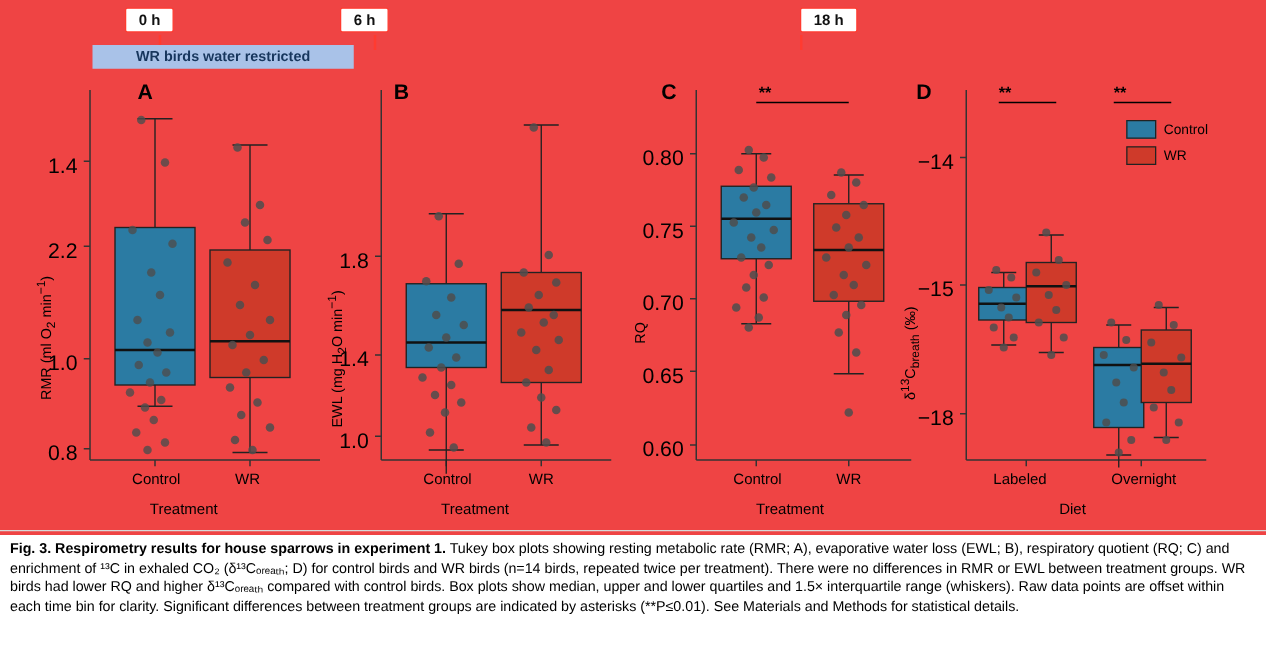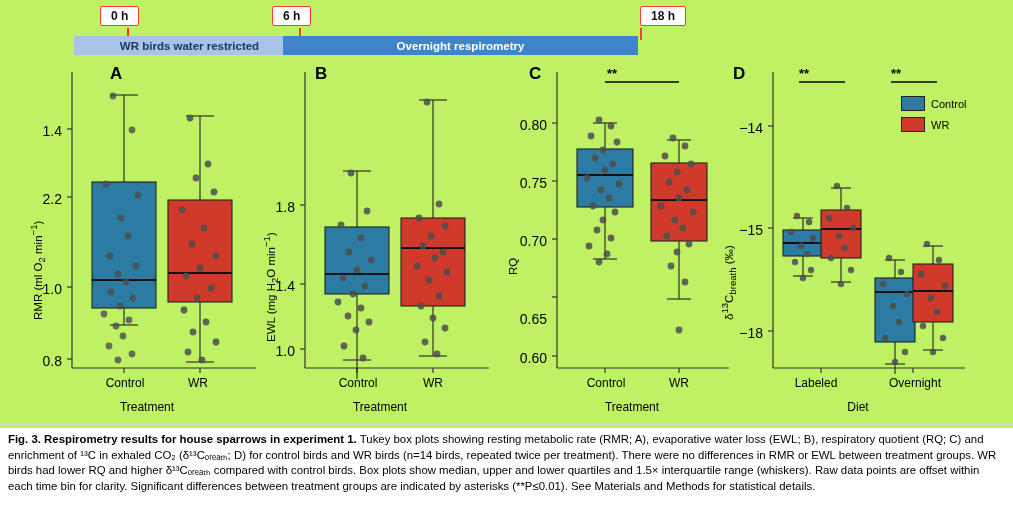--- a/index.html
+++ b/index.html
@@ -1,41 +1,41 @@
 <!DOCTYPE html>
 <html><head>
 <meta charset="utf-8">
 <style>
   html,body{margin:0;padding:0;}
   body{
     width:1013px;height:521px;background:#ffffff;
     font-family:"Liberation Sans", sans-serif;
     color:#000;overflow:hidden;position:relative;
   }
-  #figure{position:absolute;left:0;top:0;width:1013px;height:428px;background:#bef264;}
+  #figure{position:absolute;left:0;top:0;width:1013px;height:428px;background:#ef4444;}
   .timeline{position:absolute;left:0;top:0;width:1013px;height:60px;}
   .tick-box{
     position:absolute;border:1.5px solid #ff3b30;background:#fff;
     font-size:12px;font-weight:700;color:#111;text-align:center;
     padding:2px 10px;border-radius:2px;top:6px;
   }
   .tick-line{position:absolute;width:1.5px;background:#ff3b30;top:28px;height:12px;}
   .bar{position:absolute;top:36px;height:19px;display:flex;align-items:center;justify-content:center;
        font-size:11.5px;font-weight:700;color:#fff;}
-  .bar.light{background:#a9c2e8;color:#17365d;padding-left:11px;}
+  .bar.light{background:#a9c2e8;color:#17365d;}
   .bar.dark{background:#3d85c8;}
   .panels{position:absolute;left:0;top:60px;width:1013px;height:368px;}
   .panel{position:absolute;top:0;height:368px;}
   .plabel{position:absolute;font-size:17px;font-weight:700;}
   .axis-title-y{
     position:absolute;font-size:11.5px;
     transform:rotate(-90deg);transform-origin:left top;white-space:nowrap;
   }
   .axis-title-x{position:absolute;font-size:12px;text-align:center;}
-  .ytick{position:absolute;font-size:14px;text-align:right;white-space:nowrap;}
+  .ytick{position:absolute;font-size:17px;text-align:right;white-space:nowrap;}
   .xtick{position:absolute;font-size:12px;text-align:center;white-space:nowrap;}
   .sig{position:absolute;font-size:13px;font-weight:700;text-align:center;}
   .legend{position:absolute;font-size:11px;}
   .legend-row{display:flex;align-items:center;margin-bottom:6px;}
   .legend-swatch{width:22px;height:13px;border:1px solid #222;margin-right:6px;}
   .caption{
     position:absolute;left:8px;top:432px;width:998px;
     font-size:11.4px;line-height:1.38;color:#000;
   }
   .caption b{font-weight:700;}
@@ -49,21 +49,20 @@
 
   <div class="timeline">
     <div class="tick-box" style="left:100px;">0 h</div>
     <div class="tick-line" style="left:127px;"></div>
     <div class="tick-box" style="left:272px;">6 h</div>
     <div class="tick-line" style="left:299px;"></div>
     <div class="tick-box" style="left:640px;">18 h</div>
     <div class="tick-line" style="left:640px;"></div>
 
     <div class="bar light" style="left:74px;width:209px;">WR birds water restricted</div>
-    <div class="bar dark" style="left:283px;width:355px;">Overnight respirometry</div>
   </div>
 
   <div class="panels">
 
     <div class="panel" style="left:0;width:263px;">
       <div class="plabel" style="left:110px;top:4px;">A</div>
       <div class="axis-title-y" style="left:28px;top:260px;">RMR (ml O<sub>2</sub> min<sup>−1</sup>)</div>
 
       <div class="ytick" style="left:34px;top:293px;width:28px;">0.8</div>
       <div class="ytick" style="left:34px;top:221px;width:28px;">1.0</div>
@@ -219,21 +218,21 @@
       <div class="xtick" style="left:60px;top:316px;width:70px;">Control</div>
       <div class="xtick" style="left:140px;top:316px;width:60px;">WR</div>
       <div class="axis-title-x" style="left:52px;top:340px;width:130px;">Treatment</div>
     </div>
 
     <div class="panel" style="left:513px;width:220px;">
       <div class="plabel" style="left:16px;top:4px;">C</div>
       <div class="axis-title-y" style="left:-6px;top:215px;">RQ</div>
 
       <div class="ytick" style="left:0px;top:290px;width:34px;">0.60</div>
-      <div class="ytick" style="left:0px;top:231px;width:34px;margin-top:20px;">0.65</div>
+      <div class="ytick" style="left:0px;top:231px;width:34px;">0.65</div>
       <div class="ytick" style="left:0px;top:173px;width:34px;">0.70</div>
       <div class="ytick" style="left:0px;top:115px;width:34px;">0.75</div>
       <div class="ytick" style="left:0px;top:57px;width:34px;">0.80</div>
 
       <svg width="190" height="330" style="position:absolute;left:38px;top:0;">
         <line x1="6" y1="12" x2="6" y2="308" stroke="#333" stroke-width="1.2"></line>
         <line x1="6" y1="308" x2="178" y2="308" stroke="#333" stroke-width="1.2"></line>
         <line x1="1" y1="296" x2="6" y2="296" stroke="#333" stroke-width="1.2"></line>
         <line x1="1" y1="237" x2="6" y2="237" stroke="#333" stroke-width="1.2"></line>
         <line x1="1" y1="179" x2="6" y2="179" stroke="#333" stroke-width="1.2"></line>

